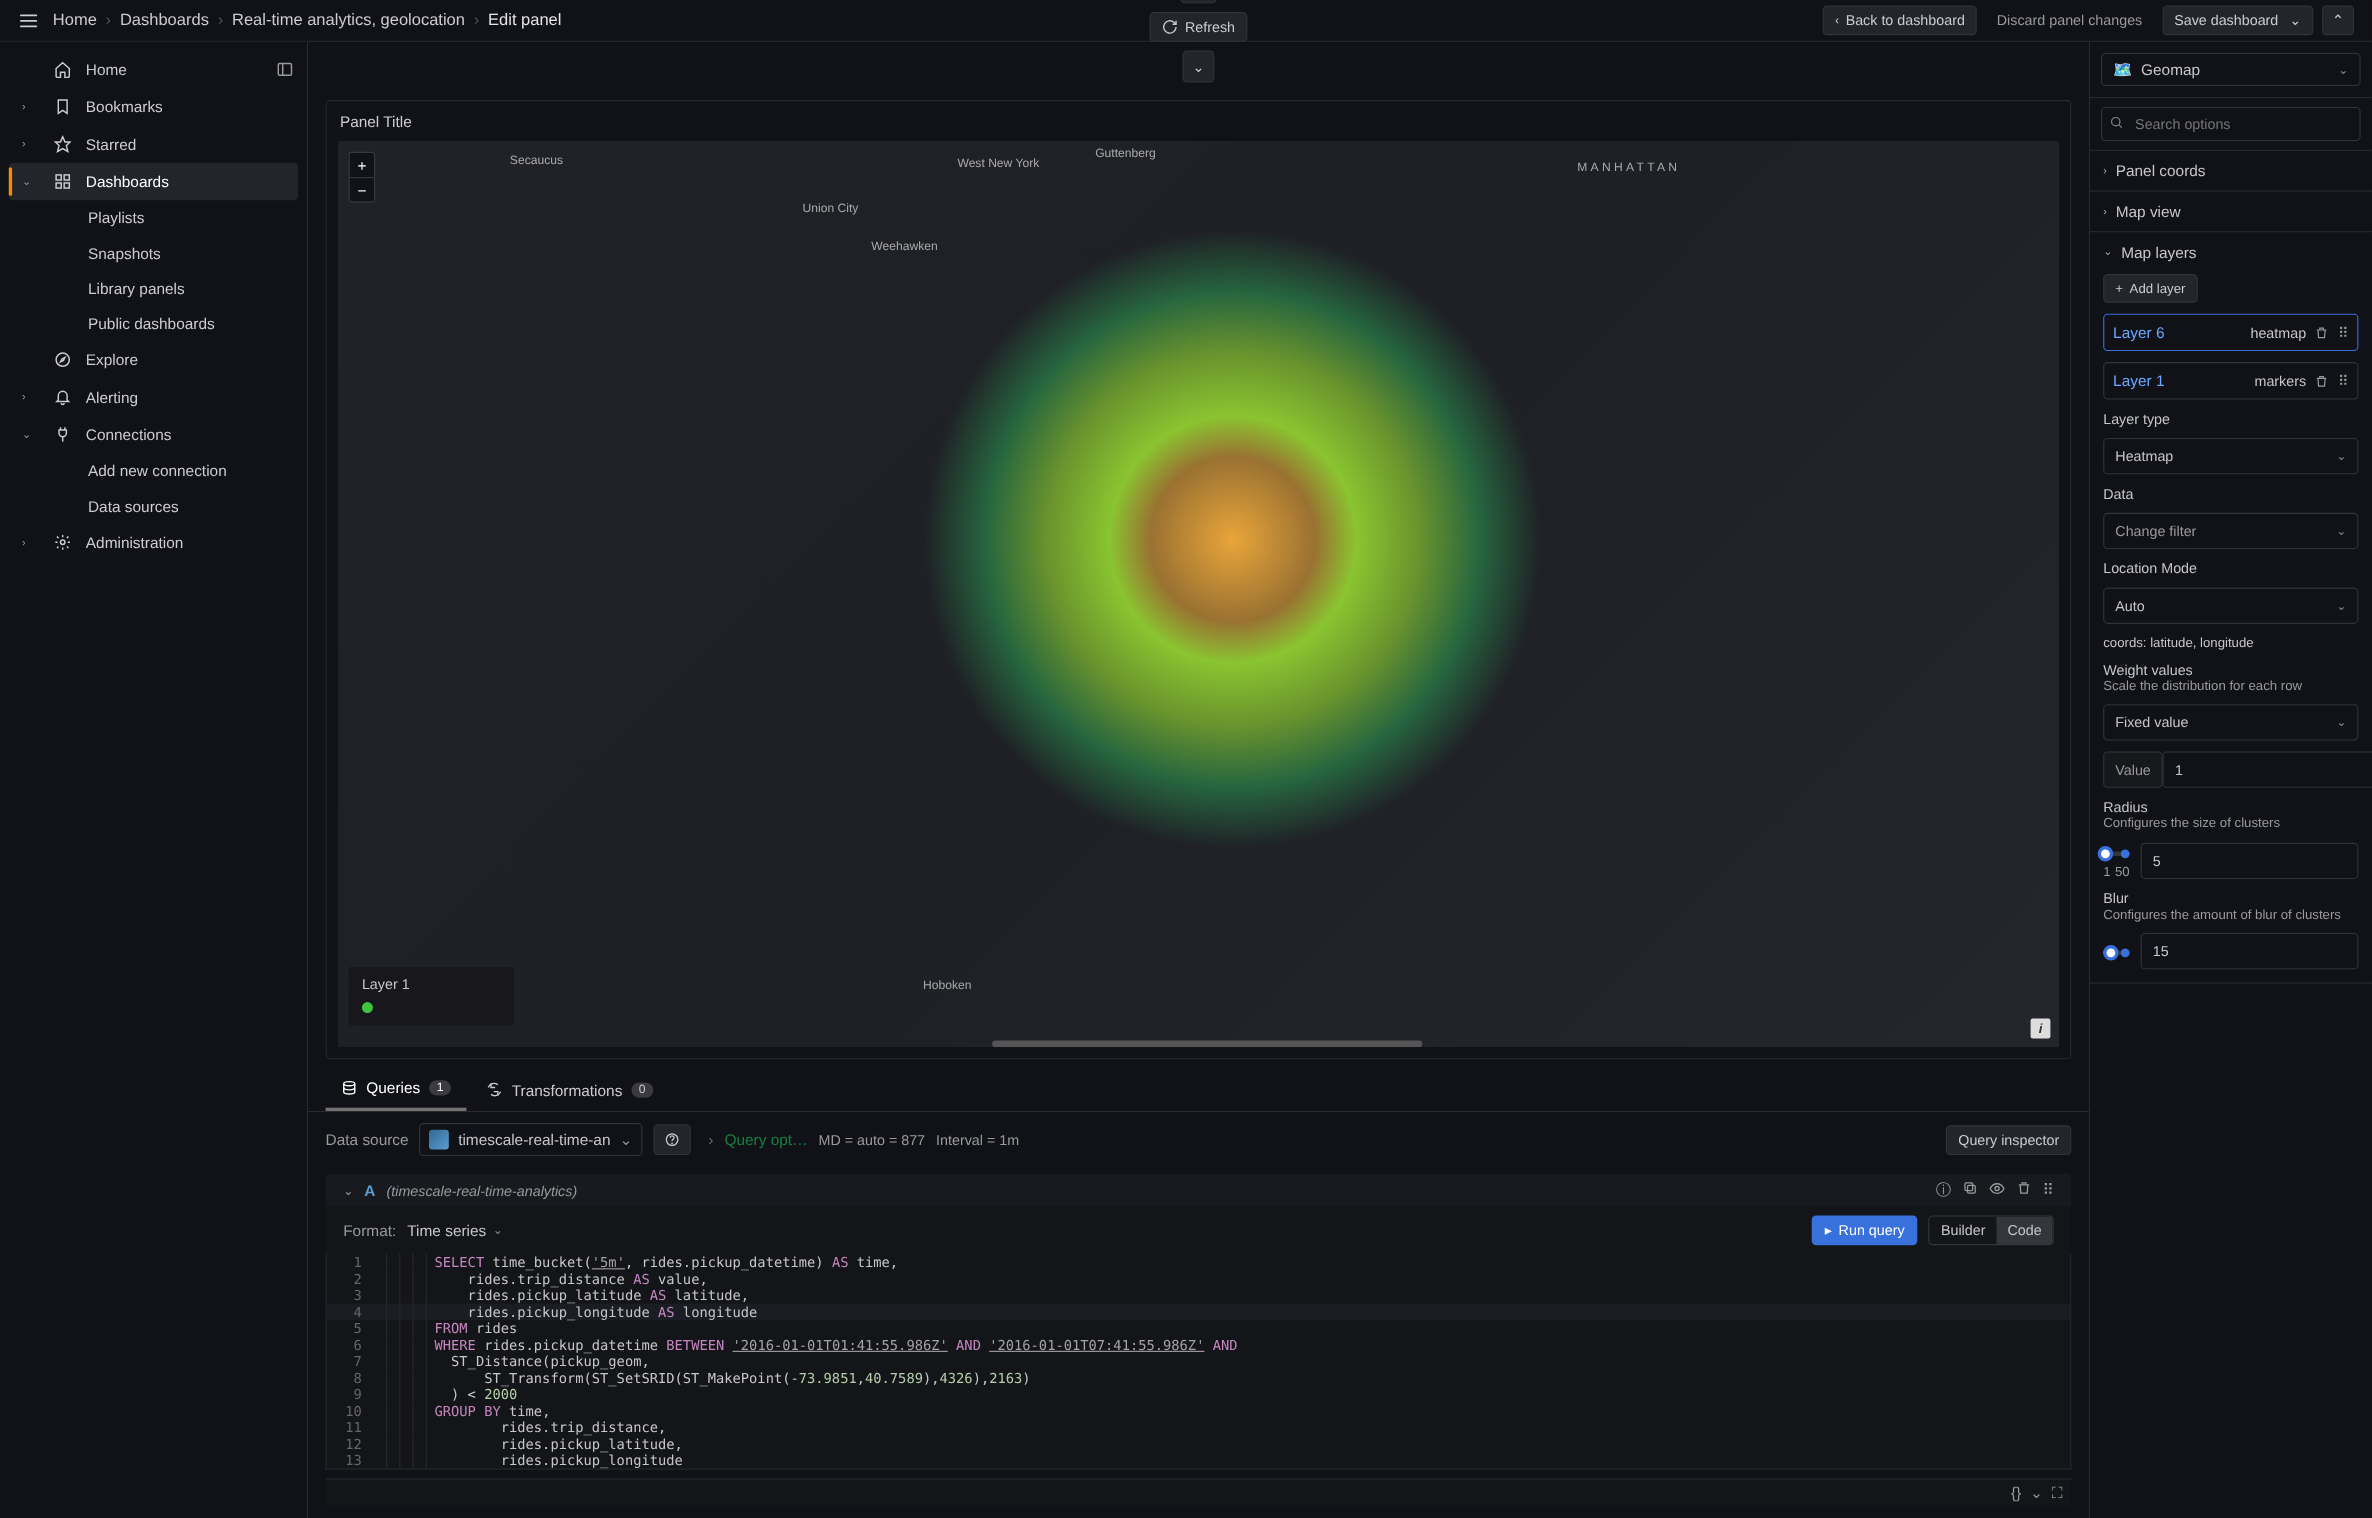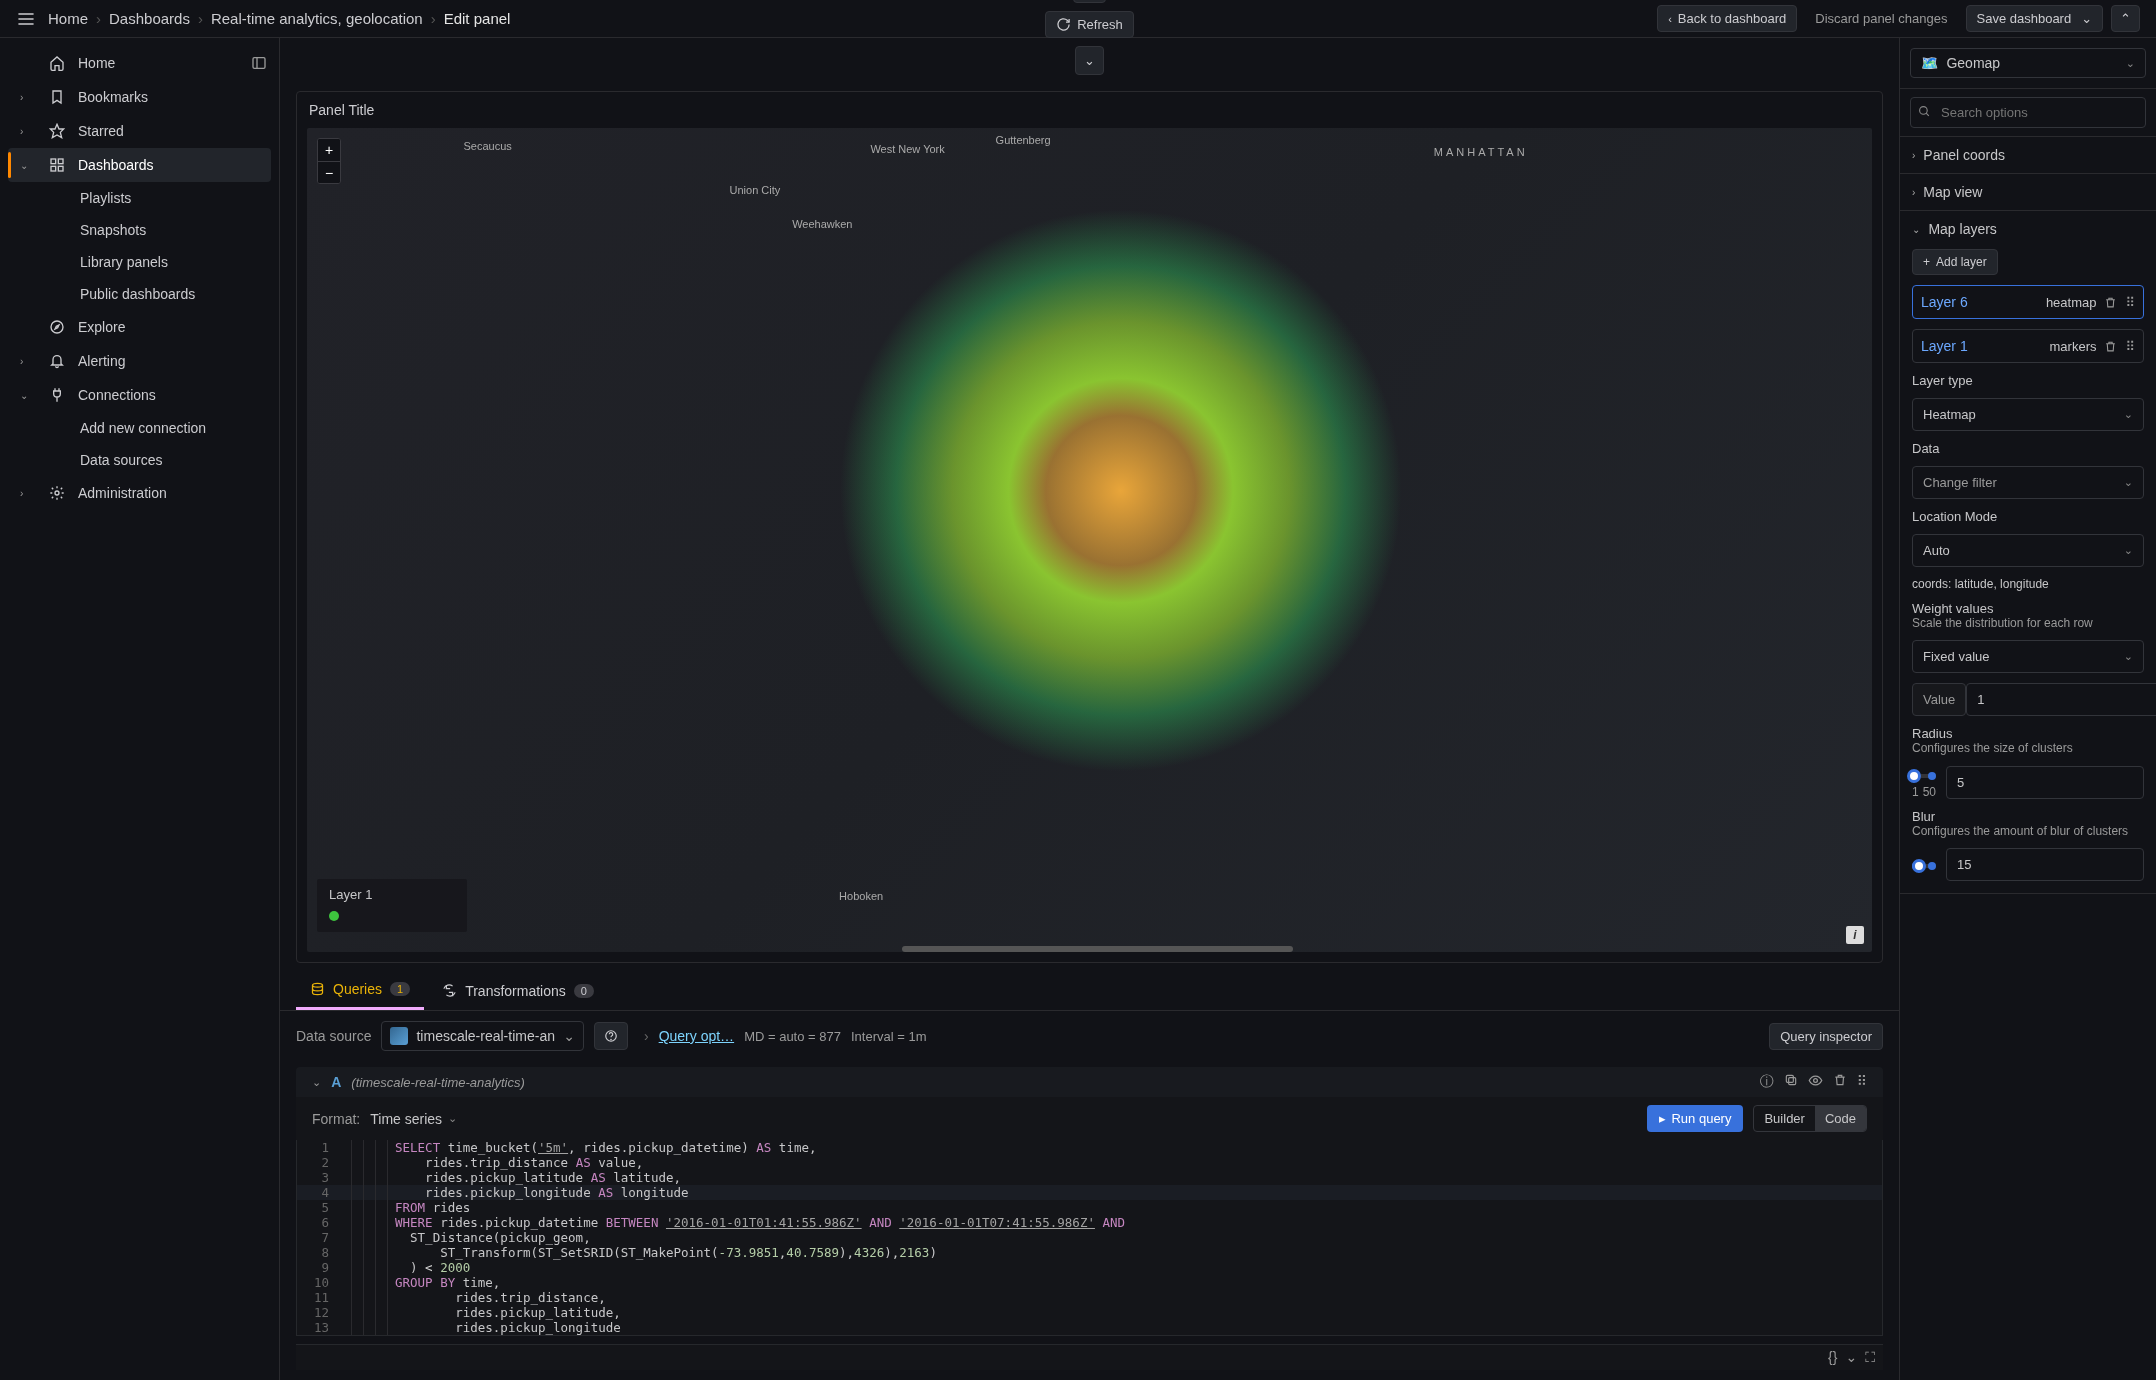--- a/index.html
+++ b/index.html
@@ -53,29 +53,29 @@
 .zoom-ctrl button+button { border-top:1px solid #3a3a40; }
 .layer-legend { position:absolute; left:10px; bottom:20px; background:rgba(20,20,24,0.7); padding:8px 12px; border-radius:2px; width:150px; }
 .layer-legend .title { font-size:13px; margin-bottom:6px; }
 .legend-dot { width:10px; height:10px; border-radius:50%; background:#3ec43e; display:inline-block; }
 .info-btn { position:absolute; right:8px; bottom:8px; width:18px; height:18px; background:#ddd; color:#333; border-radius:2px; font-size:12px; display:flex; align-items:center; justify-content:center; font-style:italic; font-weight:bold; cursor:pointer; }
 .map-scroll { position:absolute; bottom:0; left:38%; height:6px; width:25%; background:#555; border-radius:3px; }
 
 
 .tabs { display:flex; align-items:center; gap:4px; padding:0 16px; border-bottom:1px solid #2a2a2e; }
 .tab { display:flex; align-items:center; gap:8px; padding:10px 14px; cursor:pointer; font-size:14px; color:#ccccd0; }
-.tab.active { border-bottom:3px solid #f0abfc; color:#eab308; }
+.tab.active { border-bottom:3px solid #737373; color:#ffffff; }
 .tab .badge { background:#3a3a40; border-radius:10px; padding:1px 7px; font-size:11px; }
 
 .query-toolbar { display:flex; align-items:center; gap:10px; padding:10px 16px; }
 .label { color:#9a9a9a; }
 .ds-pill { display:flex; align-items:center; gap:8px; border:1px solid #32343a; border-radius:4px; padding:5px 28px 5px 8px; position:relative; }
 .ds-pill::after { content:"⌄"; position:absolute; right:8px; color:#9a9a9a; }
 .ds-icon { width:18px; height:18px; background:linear-gradient(135deg,#336791,#5a9fd4); border-radius:3px; }
-.query-opt-link { color:#7dd3fc; cursor:pointer;text-decoration:underline; }
+.query-opt-link { color:#15803d; cursor:pointer; }
 .meta { color:#9a9a9a; font-size:13px; }
 
 .query-header { display:flex; align-items:center; gap:10px; padding:6px 16px; background:#181a1f; margin:6px 16px 0; border-radius:4px 4px 0 0; }
 .query-letter { color:#5a9fd4; font-weight:600; }
 .query-desc { color:#9a9a9a; font-style:italic; font-size:13px; }
 .query-actions { margin-left:auto; display:flex; gap:10px; color:#9a9a9a; }
 .query-actions .ic { cursor:pointer; }
 
 .format-row { display:flex; align-items:center; gap:10px; padding:8px 16px; margin:0 16px; background:#141519; }
 .run-btn { background:#3871dc; color:#fff; border:none; border-radius:4px; padding:6px 12px; font-size:13px; cursor:pointer; display:flex; align-items:center; gap:6px; }

